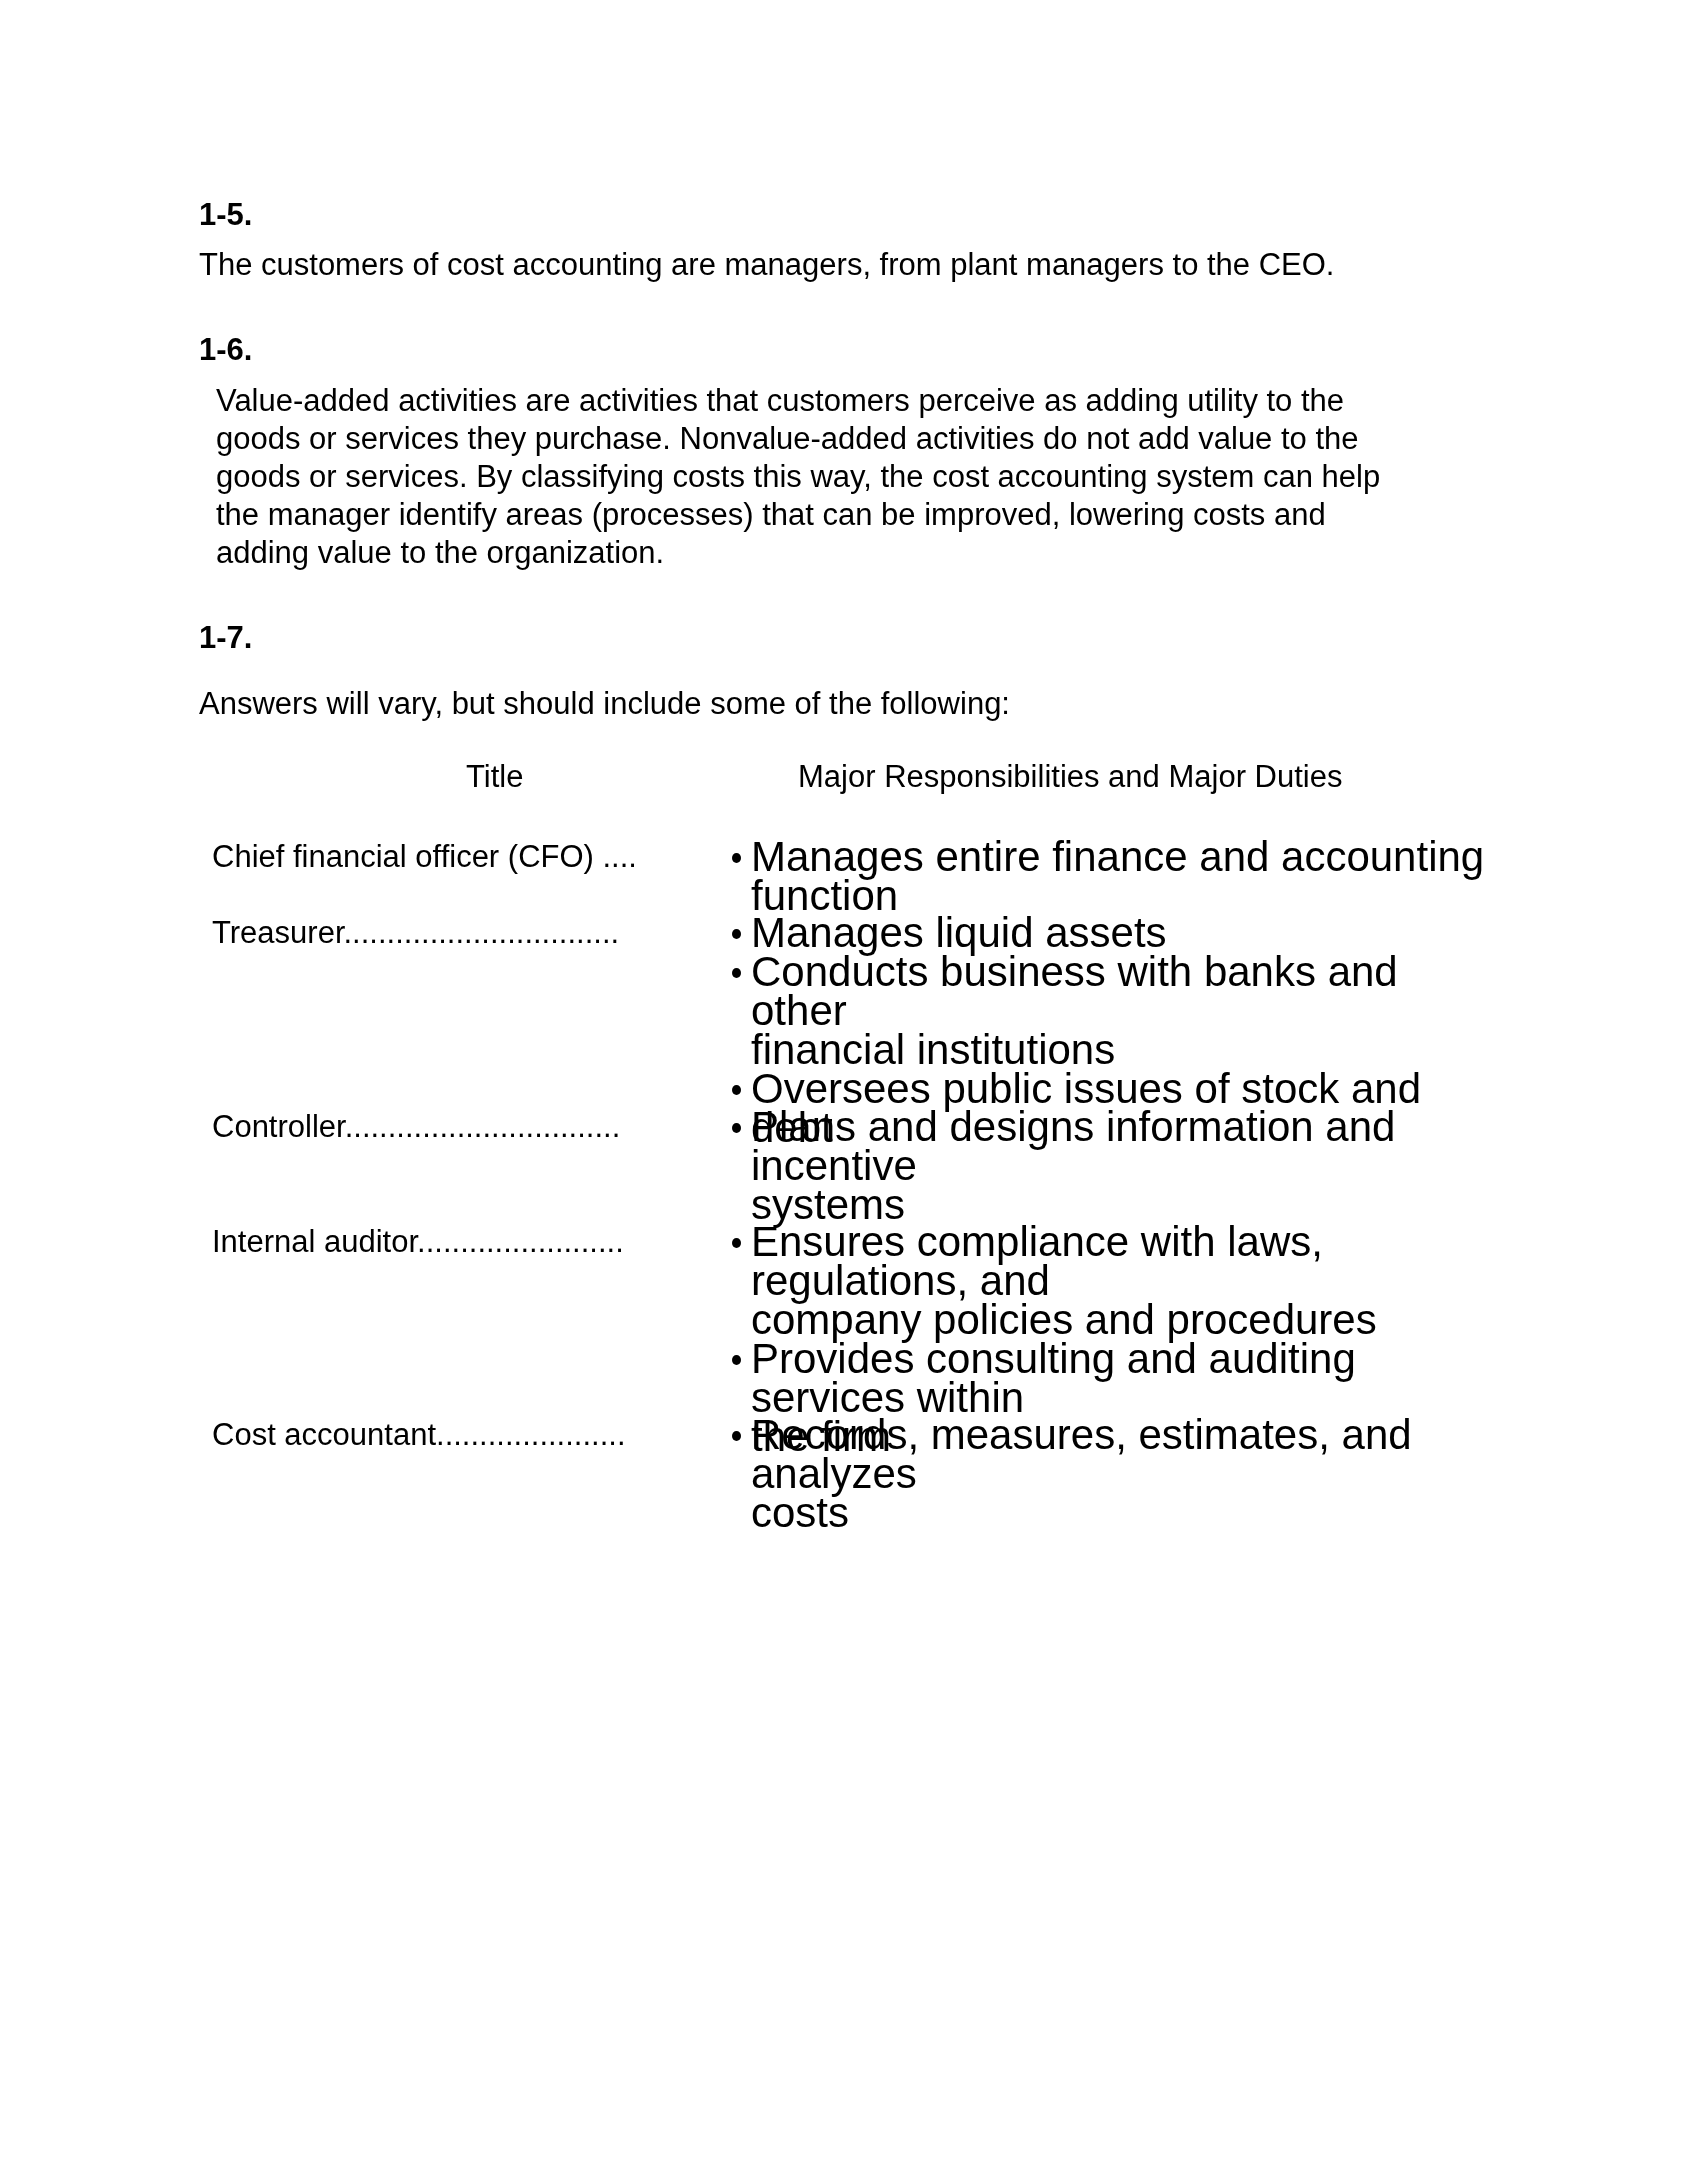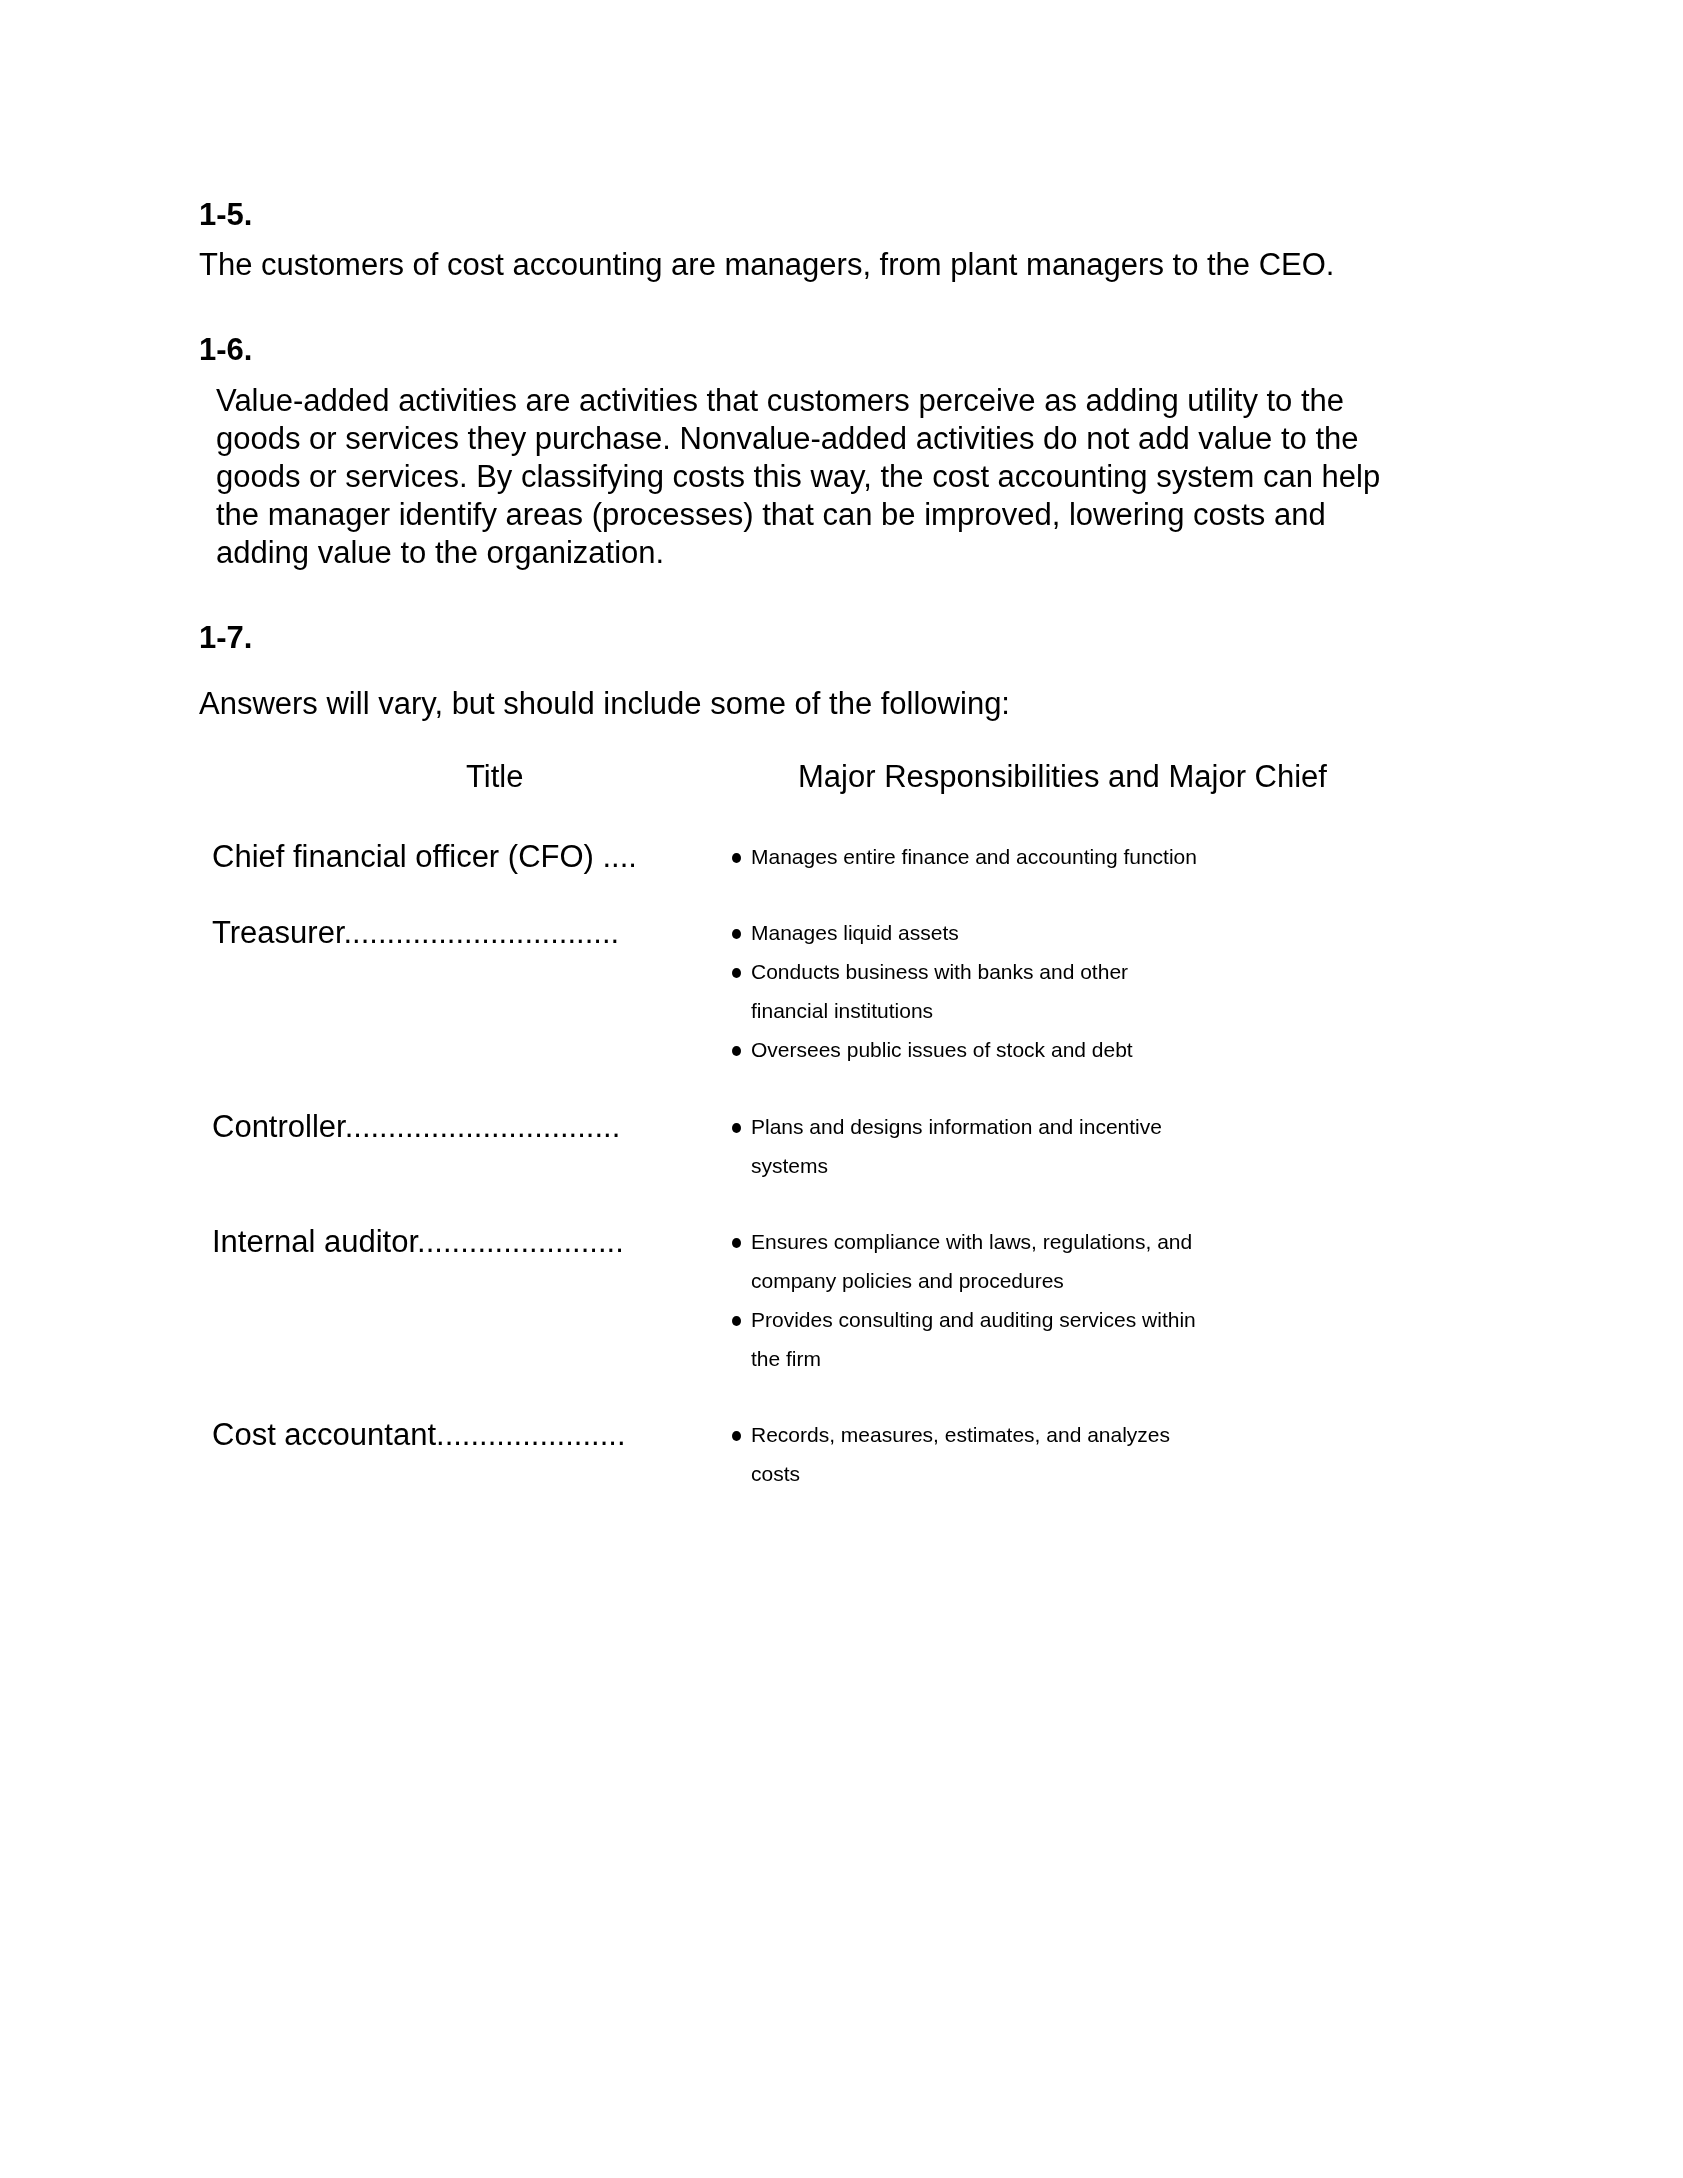--- a/index.html
+++ b/index.html
@@ -7,42 +7,42 @@
          font-family: "Liberation Sans", sans-serif; color: #000; }
   .abs { position: absolute; }
   .heading { font-weight: bold; font-size: 31px; line-height: 38px; left: 199px; }
   .para { font-size: 31px; line-height: 38px; left: 199px; width: 1287px; white-space: pre-line; }
   .single { font-size: 31px; line-height: 38px; left: 199px; white-space: nowrap; }
   .col-head { font-size: 31px; line-height: 38px; white-space: nowrap; }
   .row { position: absolute; left: 0; width: 1683px; }
   .title-cell { position: absolute; left: 212px; width: 450px; font-size: 31px; line-height: 39px;
                 white-space: nowrap; overflow: hidden; }
   .duties { position: absolute; left: 728px; width: 772px; margin: 0; padding: 0; list-style: none; }
-  .duty { position: relative; padding-left: 23px; font-size: 21px; line-height: 39px; }
+  .duty { position: relative; padding-left: 23px; font-size: 42px; line-height: 39px; }
   .bullet { position: absolute; left: 4px; top: 16px; width: 9px; height: 10px; border-radius: 50%; background: #000; }
   .duty-text { display: block; white-space: pre-line; }
 </style>
 </head>
 <body>
 
 <div class="abs heading" style="top:196px;">1-5.</div>
 <div class="abs single" style="top:246px;">The customers of cost accounting are managers, from plant managers to the CEO.</div>
 
 <div class="abs heading" style="top:331px;">1-6.</div>
 <div class="abs para" style="top:382px;margin-left:17px;">Value-added activities are activities that customers perceive as adding utility to the
 goods or services they purchase. Nonvalue-added activities do not add value to the
 goods or services. By classifying costs this way, the cost accounting system can help
 the manager identify areas (processes) that can be improved, lowering costs and
 adding value to the organization.</div>
 
 <div class="abs heading" style="top:619px;">1-7.</div>
 <div class="abs single" style="top:685px;">Answers will vary, but should include some of the following:</div>
 
 <div class="abs col-head" style="top:758px; left:418px;margin-left:48px;">Title</div>
-<div class="abs col-head" style="top:758px; left:798px;">Major Responsibilities and Major Chief</div>
+<div class="abs col-head" style="top:758px; left:798px;">Major Responsibilities and Major Duties</div>
 
 <div class="row" style="top:837px;">
   <div class="title-cell">Chief financial officer (CFO) ....</div>
   <ul class="duties">
     <li class="duty">
       <span class="bullet"></span>
       <span class="duty-text">Manages entire finance and accounting function</span>
     </li>
   </ul>
 </div>

